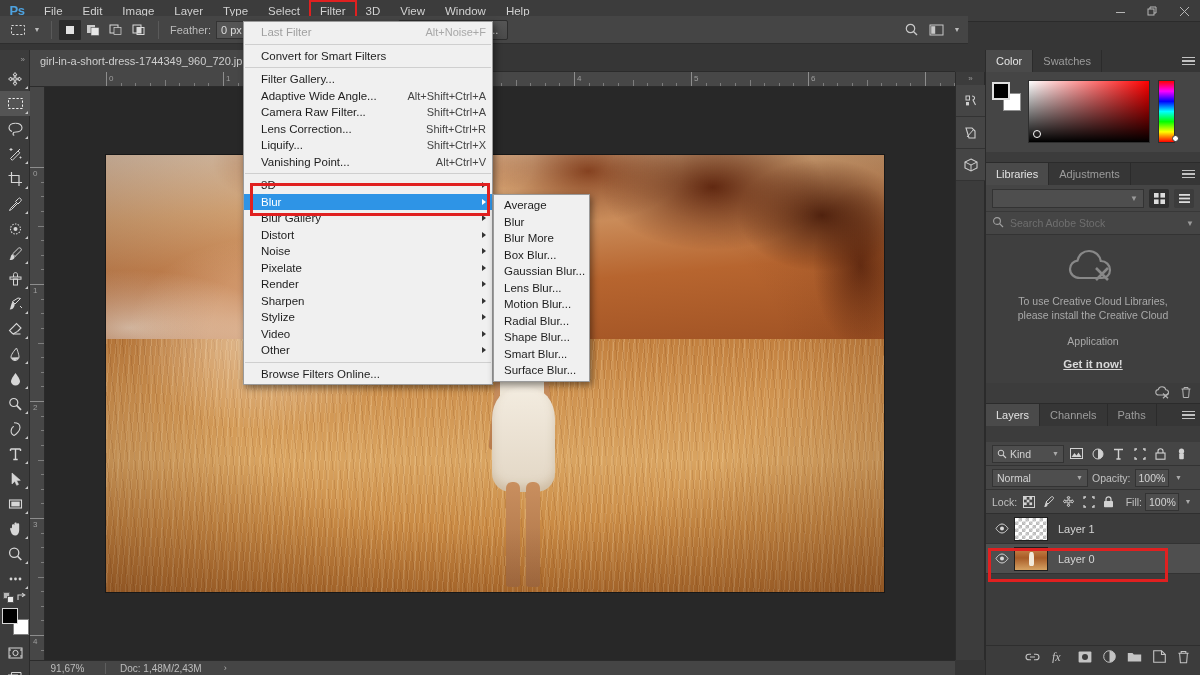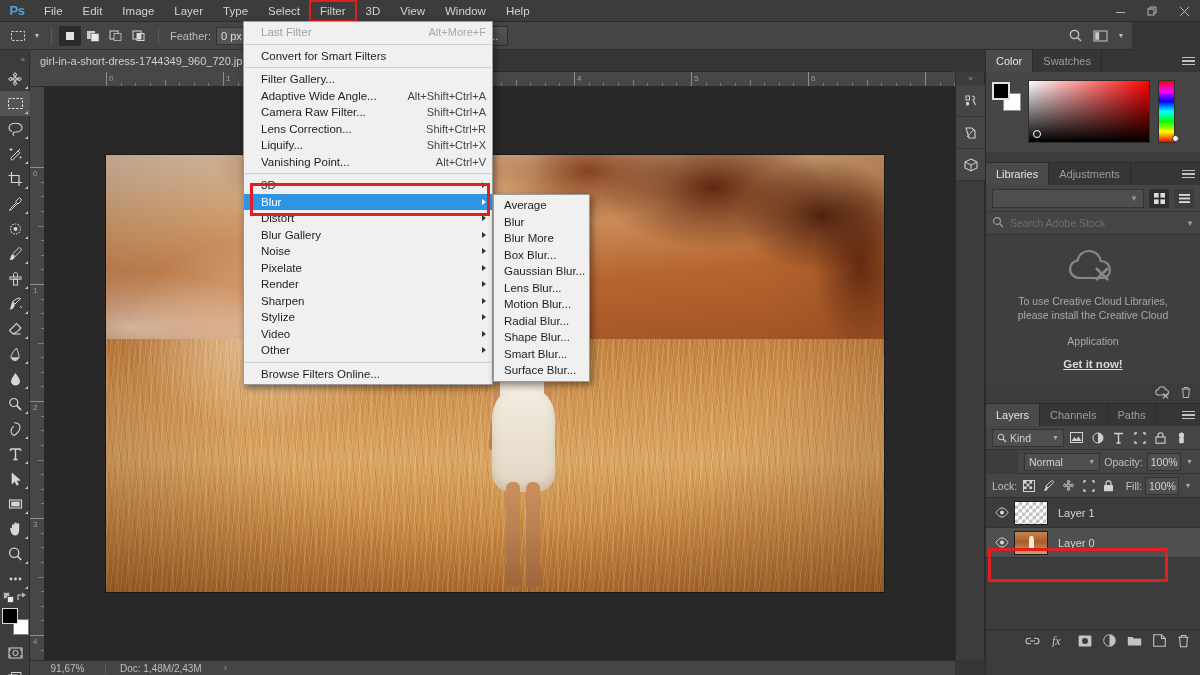--- a/index.html
+++ b/index.html
@@ -40,21 +40,21 @@
     display: flex; align-items: center;
   }
   .win-btn {
     width: 32px; height: 22px; display: flex; align-items: center;
     justify-content: center; color: #b6b6b6; font-size: 11px;
   }
   .win-btn svg { display:block; }
 
   
   .optionsbar {
-    position: absolute; top: 22px; left: 0; width: 1132px; height: 28px;
+    position: absolute; top: 16px; left: 0; width: 968px; height: 28px;
     background: #454545; border-bottom: 1px solid #2e2e2e;
     display: flex; align-items: center; padding-left: 6px;
   }
   .ob-sep { width: 1px; height: 18px; background: #5a5a5a; margin: 0 7px; }
   .ob-tool-icon {
     width: 24px; height: 20px; display: flex; align-items: center;
     justify-content: center;
   }
   .ob-chevron {
     width: 14px; height: 20px; display: flex; align-items: center;
@@ -340,32 +340,32 @@
     text-decoration: underline; margin-top: 10px;
   }
   .lib-footer {
     height: 20px; background: #3c3c3c; display: flex; align-items: center;
     justify-content: flex-end; gap: 10px; padding-right: 8px;
   }
 
   
   .lay-filter {
     height: 24px; background: #454545; display: flex; align-items: center;
-    padding: 0 6px; gap: 4px; border-bottom: 1px solid #333;
+    padding: 0 6px; gap: 4px; border-bottom: 1px solid #333; margin-top: 16px;
   }
   .kind-box {
     width: 72px; height: 18px; background: #4e4e4e; border: 1px solid #333;
     display: flex; align-items: center; padding: 0 4px; gap: 3px;
     font-size: 10.5px; color: #d0d0d0;
   }
   .kind-box .cv { margin-left: auto; font-size: 7px; color: #aaa; }
   .kfi { width: 17px; height: 18px; display: flex; align-items: center; justify-content: center; }
   .blend-row {
     height: 24px; background: #454545; display: flex; align-items: center;
-    padding: 0 6px; gap: 4px; border-bottom: 1px solid #333; margin-left: 32px;
+    padding: 0 6px; gap: 4px; border-bottom: 1px solid #333;
   }
   .blend-sel {
     width: 96px; height: 18px; background: #4e4e4e; border: 1px solid #333;
     display: flex; align-items: center; padding: 0 4px; font-size: 10.5px; color: #d4d4d4;
   }
   .blend-sel .cv { margin-left: auto; font-size: 7px; color: #aaa; }
   .small-lbl { font-size: 10.5px; color: #c0c0c0; }
   .num-box {
     width: 34px; height: 18px; background: #4e4e4e; border: 1px solid #333;
     display: flex; align-items: center; padding: 0 3px; font-size: 10.5px; color: #d4d4d4;
@@ -843,21 +843,21 @@
           <div class="fg-legR"></div>
         </div>
         <div class="ph-vig"></div>
       </div>
     </div>
   </div>
 
   <div class="dropdown" id="filterMenu" style="left:243px; top:21px; width:250px;">
       <div class="mi disabled">
         <span class="lbl">Last Filter</span>
-        <span class="acc">Alt+More+F</span>
+        <span class="acc">Alt+Noise+F</span>
       </div>
       <div class="msep"></div>
       <div class="mi">
         <span class="lbl">Convert for Smart Filters</span>
       </div>
       <div class="msep"></div>
       <div class="mi">
         <span class="lbl">Filter Gallery...</span>
       </div>
       <div class="mi">
@@ -883,25 +883,25 @@
       <div class="msep"></div>
       <div class="mi">
         <span class="lbl">3D</span>
         <span class="arrow"></span>
       </div>
       <div class="mi sel">
         <span class="lbl">Blur</span>
         <span class="arrow"></span>
       </div>
       <div class="mi">
+        <span class="lbl">Blur Gallery</span>
+        <span class="arrow"></span>
+      </div>
+      <div class="mi">
         <span class="lbl">Distort</span>
-        <span class="arrow"></span>
-      </div>
-      <div class="mi">
-        <span class="lbl">Blur Gallery</span>
         <span class="arrow"></span>
       </div>
       <div class="mi">
         <span class="lbl">Noise</span>
         <span class="arrow"></span>
       </div>
       <div class="mi">
         <span class="lbl">Pixelate</span>
         <span class="arrow"></span>
       </div>

